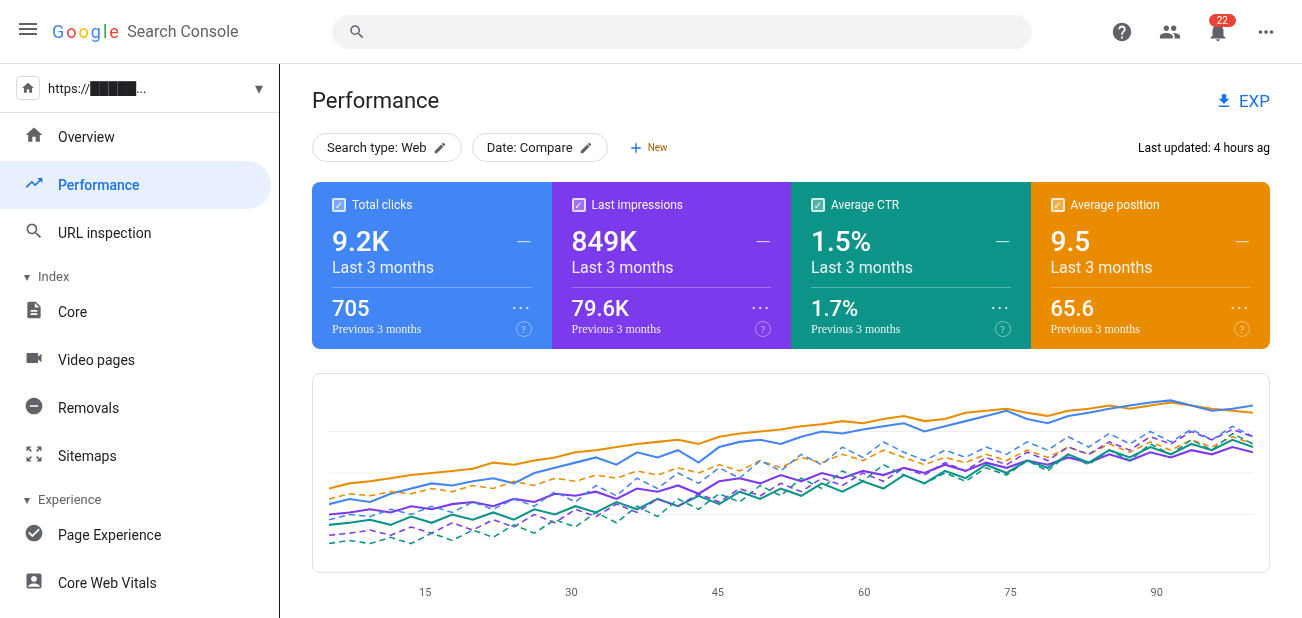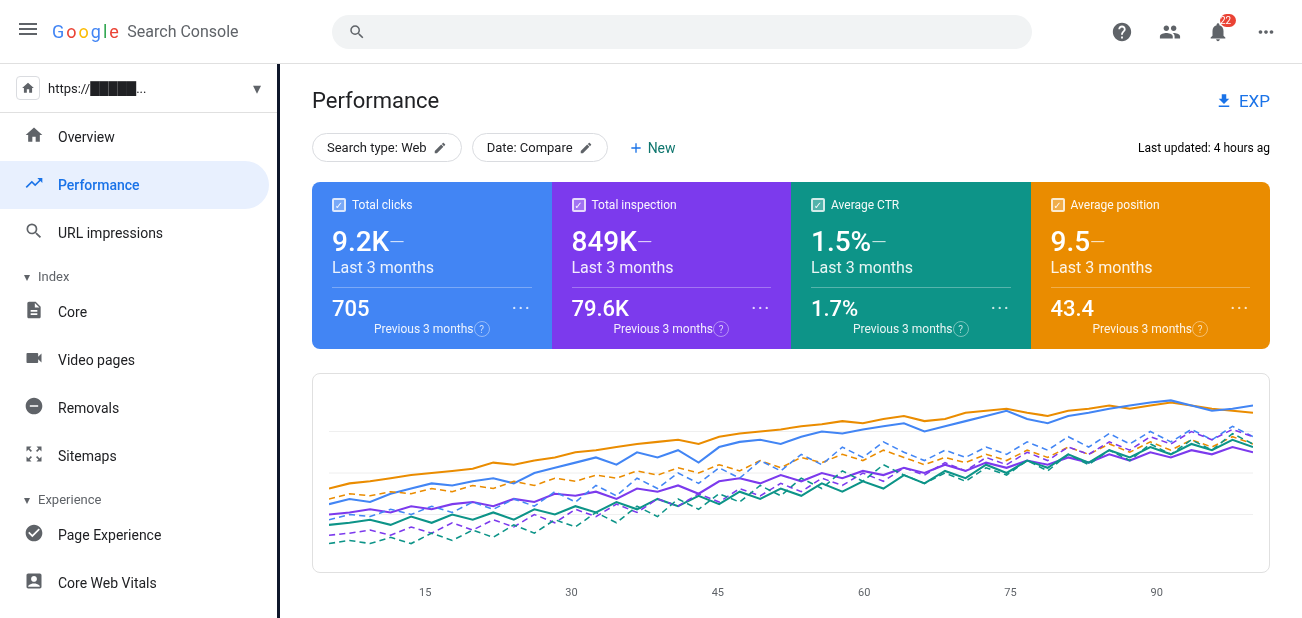--- a/index.html
+++ b/index.html
@@ -80,36 +80,36 @@
       position: relative;
     }
     .badge {
       position: absolute;
       top: 2px;
       right: 2px;
       background: #ea4335;
       color: #fff;
       font-size: 10px;
       border-radius: 10px;
-      padding: 1px 0;
+      padding: 1px 8px;
       min-width: 16px;
-      text-align: left;
+      text-align: right;
     }
 
     
     .layout {
       display: flex;
       height: calc(100vh - 64px);
     }
 
     
     .sidebar {
       width: 280px;
       min-width: 280px;
-      border-right: 3px solid #0f172a;
+      border-right: 1px solid #0f172a;
       overflow-y: auto;
       background: #fff;
     }
     .property-selector {
       display: flex;
       align-items: center;
       gap: 8px;
       padding: 12px 16px;
       border-bottom: 1px solid #e0e0e0;
       cursor: pointer;
@@ -204,22 +204,22 @@
       padding: 6px 14px;
       font-size: 13px;
       color: #202124;
       cursor: pointer;
       background: #fff;
     }
     .add-filter {
       display: flex;
       align-items: center;
       gap: 4px;
-      font-size: 14px;
-      color: #0f766e;
+      font-size: 10px;
+      color: #a16207;
       cursor: pointer;
       padding: 6px 10px;
       text-align: right;
     }
     .last-updated {
       margin-left: auto;
       font-size: 12px;
       color: #000000;
     }
 
@@ -260,21 +260,21 @@
       align-items: center;
       justify-content: center;
       font-size: 10px;
     }
 
     .metric-main-value {
       font-size: 28px;
       font-weight: 500;
       display: flex;
       align-items: center;
-      justify-content: flex-start;
+      justify-content: space-between;
       margin-top: 13px;
     }
     .metric-dash {
       font-size: 20px;
       font-weight: 300;
       opacity: 0.8;
     }
     .metric-label {
       font-size: 16px;
       opacity: 0.9;
@@ -297,21 +297,22 @@
     .metric-dots {
       font-size: 16px;
       opacity: 0.8;
       letter-spacing: 2px;
     }
     .metric-prev-label {
       font-size: 12px;
       opacity: 0.9;
       display: flex;
       align-items: center;
-      justify-content: center;
+      justify-content: space-between;
+      font-family: Liberation Serif, serif;
     }
     .help-icon {
       width: 16px;
       height: 16px;
       border-radius: 50%;
       border: 1px solid rgba(255,255,255,0.6);
       display: flex;
       align-items: center;
       justify-content: center;
       font-size: 10px;
@@ -418,21 +419,21 @@
       </span>
       <span>Performance</span>
     </div>
 
     <div class="nav-item">
       <span class="nav-icon">
         <svg width="20" height="20" viewBox="0 0 24 24" fill="#5f6368">
             <path d="M15.5 14h-.79l-.28-.27A6.471 6.471 0 0 0 16 9.5 6.5 6.5 0 1 0 9.5 16c1.61 0 3.09-.59 4.23-1.57l.27.28v.79l5 4.99L20.49 19l-4.99-5zm-6 0C7.01 14 5 11.99 5 9.5S7.01 5 9.5 5 14 7.01 14 9.5 11.99 14 9.5 14z"></path>
           </svg>
       </span>
-      <span>URL impressions</span>
+      <span>URL inspection</span>
     </div>
 
     <div class="nav-section-header">
       <span class="arrow">▾</span>
       <span>Index</span>
     </div>
 
     <div class="nav-item">
       <span class="nav-icon">
         <svg width="20" height="20" viewBox="0 0 24 24" fill="#5f6368">
@@ -551,21 +552,21 @@
         </div>
         <div class="metric-prev-label">
           <span>Previous 3 months</span>
           <div class="help-icon">?</div>
         </div>
       </div>
 
       <div class="metric-card impressions">
         <div class="metric-card-header">
           <div class="metric-checkbox">✓</div>
-          <span>Total inspection</span>
+          <span>Last impressions</span>
         </div>
         <div class="metric-main-value">
           <span>849K</span>
           <span class="metric-dash">—</span>
         </div>
         <div class="metric-label">Last 3 months</div>
         <hr class="metric-divider">
         <div class="metric-prev-value">
           <span>79.6K</span>
           <span class="metric-dots">···</span>
@@ -602,21 +603,21 @@
           <div class="metric-checkbox">✓</div>
           <span>Average position</span>
         </div>
         <div class="metric-main-value">
           <span>9.5</span>
           <span class="metric-dash">—</span>
         </div>
         <div class="metric-label">Last 3 months</div>
         <hr class="metric-divider">
         <div class="metric-prev-value">
-          <span>43.4</span>
+          <span>65.6</span>
           <span class="metric-dots">···</span>
         </div>
         <div class="metric-prev-label">
           <span>Previous 3 months</span>
           <div class="help-icon">?</div>
         </div>
       </div>
 
     </div>
 

